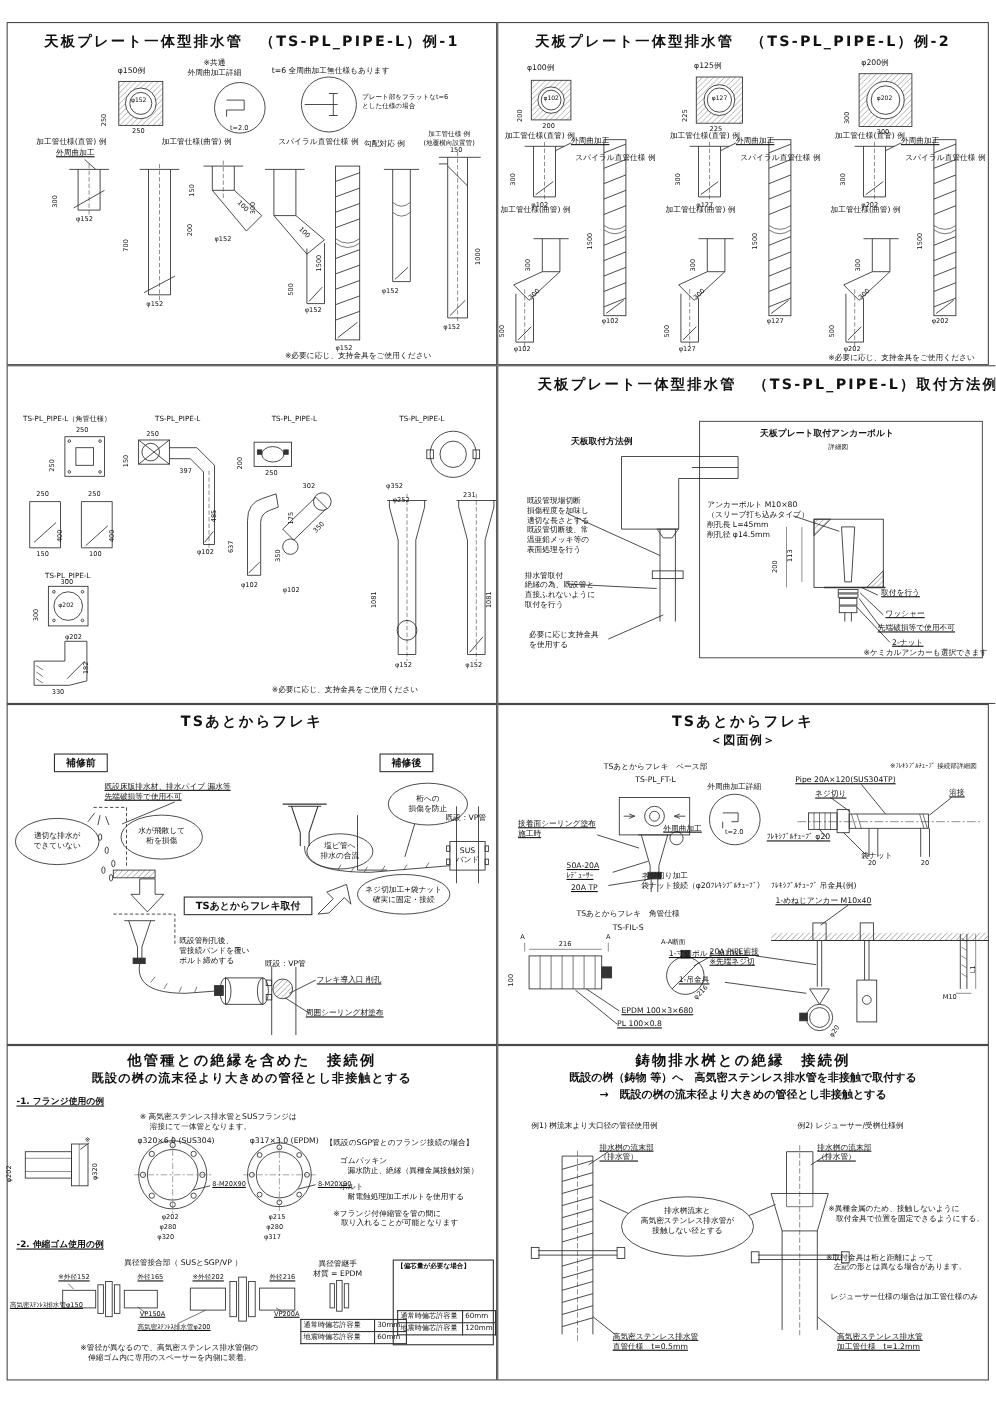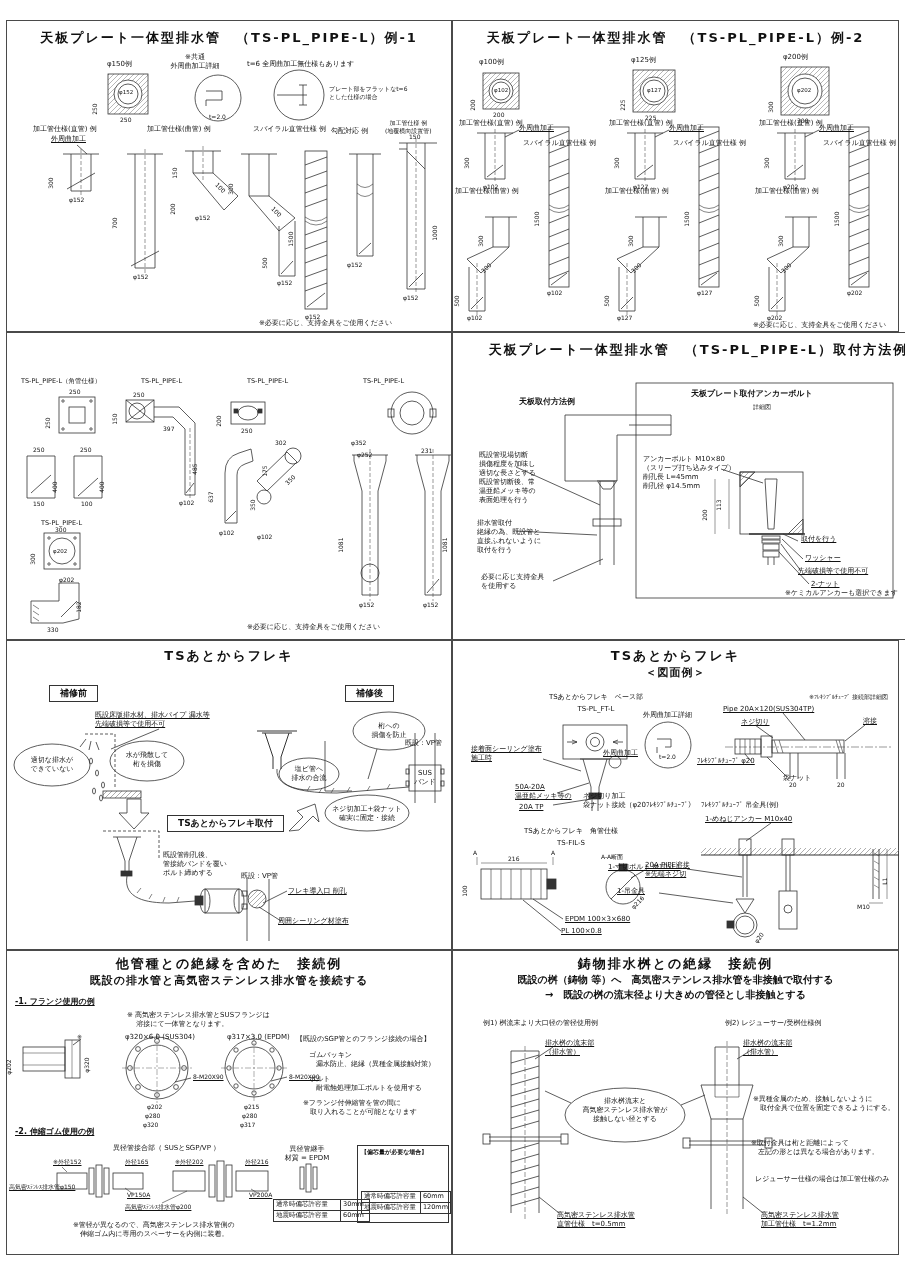--- a/index.html
+++ b/index.html
@@ -475,21 +475,21 @@
     <div class="t1" style="top:6px">TSあとからフレキ</div>
     <div class="t2" style="top:24px">＜図面例＞</div>
     <span class="lbl ctr" style="left:78px;top:52px;width:130px">TSあとからフレキ　ベース部</span>
     <span class="lbl ctr" style="left:78px;top:64px;width:130px">TS-PL_FT-L</span>
     <span class="lbl" style="left:190px;top:70px">外周曲加工詳細</span>
     <span class="lbl f6" style="left:206px;top:112px">t=2.0</span>
     <span class="lbl ul" style="left:18px;top:104px">接着面シーリング塗布
 施工時</span>
     <span class="lbl ul" style="left:150px;top:108px">外周曲加工</span>
     <span class="lbl ul" style="left:62px;top:142px">50A-20A
-温亜鉛メッキ等の</span>
+ﾚﾃﾞｭｰｻｰ</span>
     <span class="lbl ul" style="left:66px;top:162px">20A TP</span>
     <span class="lbl" style="left:130px;top:151px">ネジ切り加工
 袋ナット接続（φ20ﾌﾚｷｼﾌﾞﾙﾁｭｰﾌﾞ）</span>
     <span class="lbl f6" style="left:356px;top:52px">※ﾌﾚｷｼﾌﾞﾙﾁｭｰﾌﾞ 接続部詳細図</span>
     <span class="lbl ul" style="left:270px;top:64px">Pipe 20A×120(SUS304TP)</span>
     <span class="lbl ul" style="left:288px;top:77px">ネジ切り</span>
     <span class="lbl ul" style="left:410px;top:76px">溶接</span>
     <span class="lbl ul" style="left:244px;top:116px">ﾌﾚｷｼﾌﾞﾙﾁｭｰﾌﾞ φ20</span>
     <span class="lbl" style="left:330px;top:133px">袋ナット</span>
     <span class="lbl f6" style="left:336px;top:140px">20</span>
@@ -557,21 +557,21 @@
         <rect x="202" y="214" width="6" height="32"></rect>
           <rect x="210" y="210" width="7" height="40"></rect>
           <rect x="219" y="214" width="6" height="32"></rect>
         <rect x="293" y="216" width="4" height="22"></rect>
           <rect x="299" y="213" width="5" height="28"></rect>
           <rect x="306" y="216" width="4" height="22"></rect>
         <path d="M55 216 L60 221 M126 243 L118 237 M155 252 L180 240 M252 243 L244 238" stroke-width="0.6"></path>
       </g>
     </svg>
     <div class="t1" style="top:4px">他管種との絶縁を含めた　接続例</div>
-    <div class="t2" style="top:22px">既設の排水管と高気密ステンレス排水管を接続する</div>
+    <div class="t2" style="top:22px">既設の桝の流末径より大きめの管径とし非接触とする</div>
     <span class="lbl f8 b ul" style="left:8px;top:46px">-1. フランジ使用の例</span>
     <span class="lbl" style="left:120px;top:60px">※ 高気密ステンレス排水管とSUSフランジは
 　 溶接にて一体管となります。</span>
     <span class="lbl" style="left:118px;top:82px">φ320×6.0 (SUS304)</span>
     <span class="lbl" style="left:220px;top:82px">φ317×3.0 (EPDM)</span>
     <span class="lbl f6" style="left:70px;top:82px">※</span>
     <span class="lbl f6 rot" style="left:6px;top:116px">φ202</span>
     <span class="lbl f6 rot" style="left:84px;top:114px">φ320</span>
     <span class="lbl f6 ul" style="left:186px;top:122px">8-M20X90</span>
     <span class="lbl f6 ul" style="left:282px;top:122px">8-M20X90</span>

